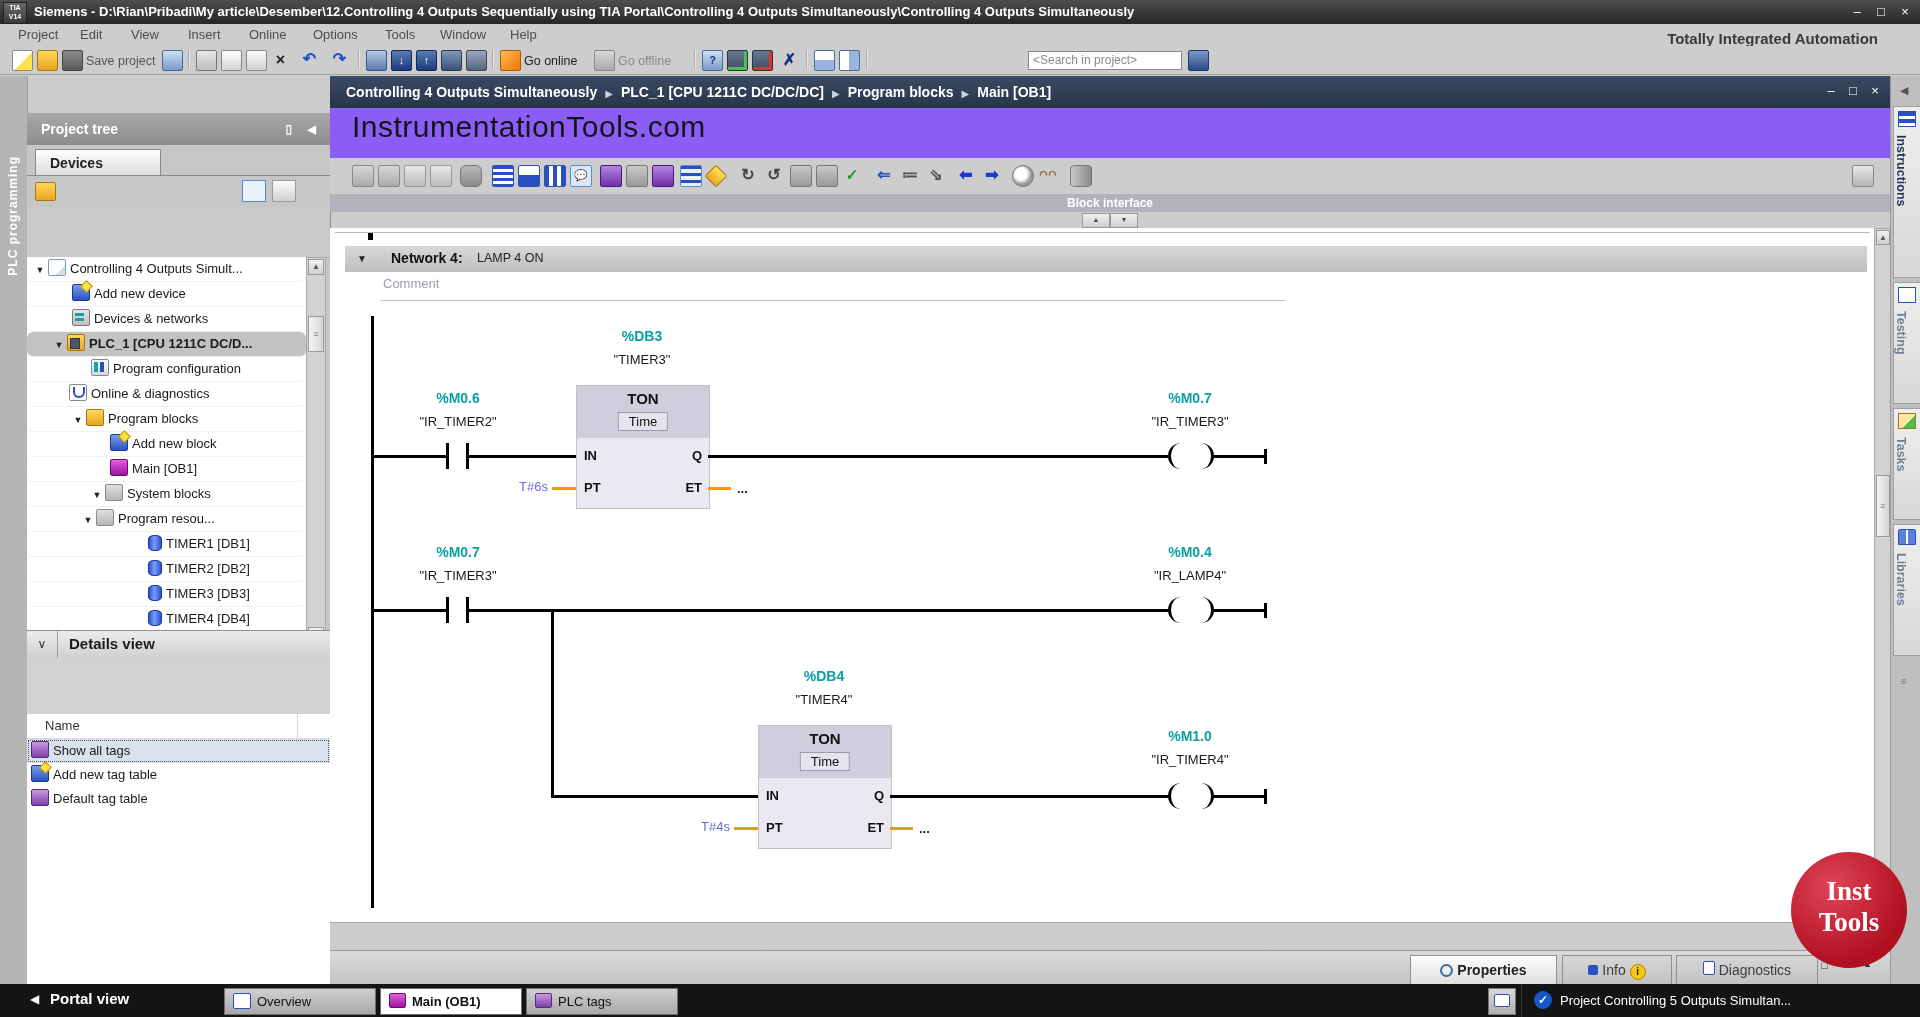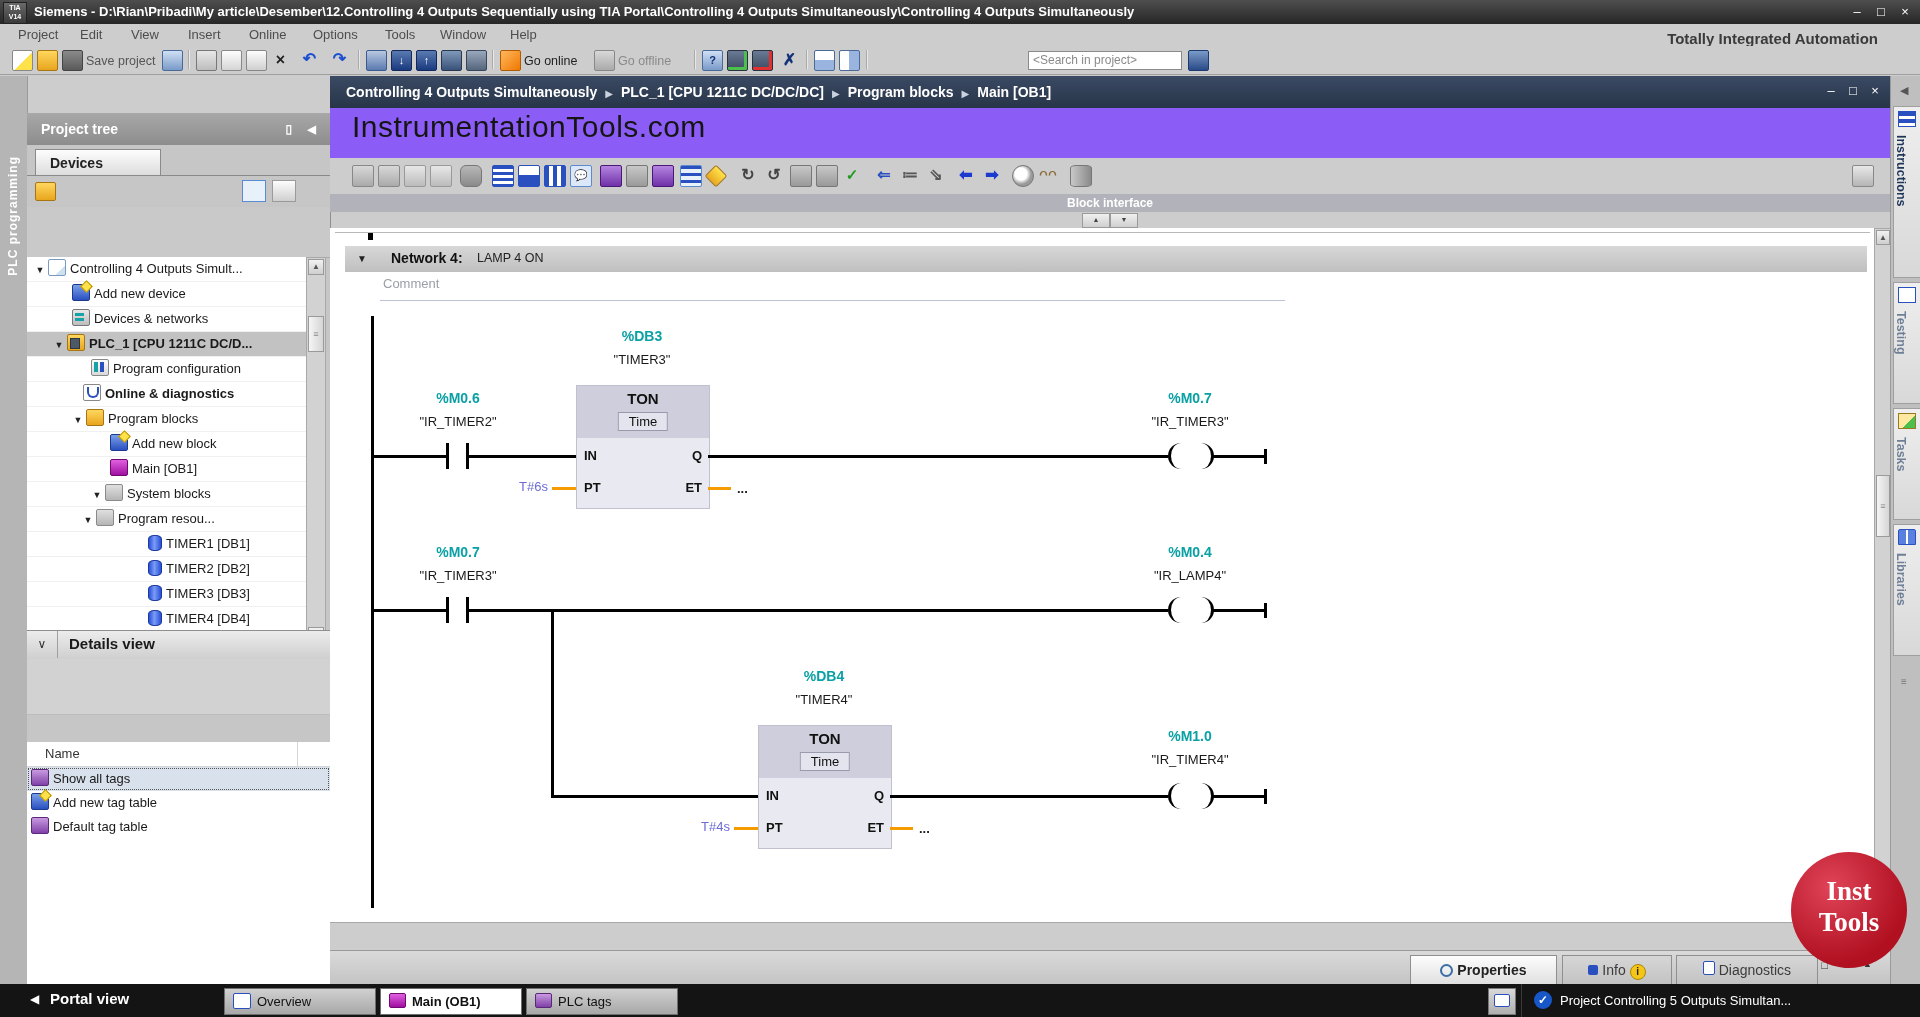--- a/index.html
+++ b/index.html
@@ -26,21 +26,21 @@
   
   .panel-hdr{background:linear-gradient(#a8a8a8,#8d8d8d);color:#fff;font-size:14px;font-weight:bold;}
   .left-strip{left:0;top:76px;width:27px;height:908px;background:#b5b5b5;border-right:1px solid #9a9a9a;}
   .vlabel{writing-mode:vertical-rl;transform:rotate(180deg);color:#fff;font-size:12px;font-weight:bold;letter-spacing:1px;}
   .tree-panel{left:27px;top:76px;width:303px;height:874px;background:#c6c6c6;border-right:1px solid #8f8f8f;margin-top:37px;}
   .devices-tab{left:8px;top:36px;width:110px;height:26px;background:linear-gradient(#fdfdfd,#dcdcdc);
                border:1px solid #8a8a8a;border-bottom:none;font-size:14px;font-weight:bold;color:#222;
                text-align:left;line-height:26px;padding-left:14px;}
   .tree-iconrow{left:0;top:62px;width:303px;height:32px;background:#c6c6c6;border-top:1px solid #8a8a8a;border-bottom:1px solid #a5a5a5;}
   .tree-body{left:0;top:144px;width:279px;height:386px;background:#fff;}
-  .tree-row{position:relative;height:24px;line-height:24px;font-size:13px;color:#1a1a1a;border-bottom:1px solid #f0f0f0;}
+  .tree-row{position:relative;height:24px;line-height:24px;font-size:13px;color:#1a1a1a;border-bottom:1px solid #f0f0f0;border-radius:6px;}
   .tree-row.sel{background:#c2c2c2;}
   .exp{display:inline-block;width:14px;font-size:9px;color:#222;text-align:center;}
   .ti{display:inline-block;width:16px;height:15px;margin:0 4px 0 1px;vertical-align:-3px;border-radius:2px;}
   .ic-doc{background:linear-gradient(135deg,#fff 70%,#cfe0f0 70%);border:1px solid #7a9ac0;}
   .ic-cube{background:linear-gradient(#7aa0e8,#2a50c0);border:1px solid #1a3a90;position:relative;}
   .ic-cube:after{content:"";position:absolute;right:-2px;top:-3px;width:7px;height:7px;background:#ffe24a;transform:rotate(45deg);border:1px solid #b89000;}
   .ic-net{background:linear-gradient(#e8e8e8,#bdbdbd);border:1px solid #777;position:relative;}
   .ic-net:after{content:"";position:absolute;left:2px;top:3px;width:9px;height:3px;background:#17a2a8;box-shadow:0 5px 0 #17a2a8;}
   .ic-folder{background:linear-gradient(#ffd75e,#e8a51e);border:1px solid #a87515;}
   .ic-plc{background:linear-gradient(#ffd75e,#e8a51e);border:1px solid #a87515;position:relative;}
@@ -206,21 +206,21 @@
       </div>
       <div class="tree-row" style="padding-left:44px;">
         <span class="ti ic-net"></span><span>Devices &amp; networks</span>
       </div>
       <div class="tree-row sel" style="padding-left:25px;">
         <span class="exp">▼</span><span class="ti ic-plc"></span><b>PLC_1 [CPU 1211C DC/D...</b>
       </div>
       <div class="tree-row" style="padding-left:63px;">
         <span class="ti ic-devcfg"></span><span>Program configuration</span>
       </div>
-      <div class="tree-row" style="padding-left:55px;font-weight:bold;">
+      <div class="tree-row" style="padding-left:41px;">
         <span class="ti ic-diag"></span><span>Online &amp; diagnostics</span>
       </div>
       <div class="tree-row" style="padding-left:44px;">
         <span class="exp">▼</span><span class="ti ic-folder"></span><span>Program blocks</span>
       </div>
       <div class="tree-row" style="padding-left:82px;">
         <span class="ti ic-cube"></span><span>Add new block</span>
       </div>
       <div class="tree-row" style="padding-left:82px;">
         <span class="ti ic-ob"></span><span>Main [OB1]</span>
@@ -259,21 +259,21 @@
       <div class="abs scroll-thumb" style="left:90px;top:1px;width:120px;height:14px;line-height:14px;">||||</div>
       <div class="abs scroll-btn" style="right:1px;top:1px;width:14px;height:14px;line-height:14px;">▶</div>
     </div>
   </div>
 
   <div class="abs details-hdr">
     <div class="abs" style="left:0;top:0;width:30px;height:27px;border-right:1px solid #9f9f9f;text-align:center;line-height:27px;font-size:12px;color:#333;">∨</div>
     <span class="abs" style="left:42px;top:4px;font-size:15px;font-weight:bold;color:#1a1a1a;">Details view</span>
   </div>
   <div class="abs" style="left:27px;top:659px;width:303px;height:55px;background:#d2d2d2;border-bottom:1px solid #bdbdbd;"></div>
-  <div class="abs" style="left:27px;top:714px;width:303px;height:270px;background:#fff;margin-top:28px;">
+  <div class="abs" style="left:27px;top:714px;width:303px;height:270px;background:#fff;">
     <div class="dv-row" style="border-bottom:1px solid #d5d5d5;color:#333;">
       <span style="padding-left:18px;">Name</span>
       <span class="abs" style="left:270px;top:0;width:1px;height:24px;background:#d5d5d5;"></span>
     </div>
     <div class="dv-row" style="background:#d9e1ec;outline:1px dotted #555;outline-offset:-2px;">
       <span class="ti ic-tbl" style="margin-left:4px;"></span><span>Show all tags</span>
     </div>
     <div class="dv-row">
       <span class="ti ic-cube" style="margin-left:4px;"></span><span>Add new tag table</span>
     </div>

